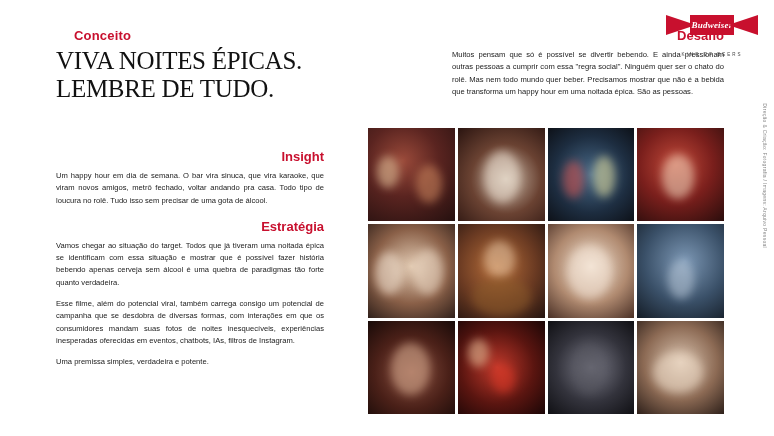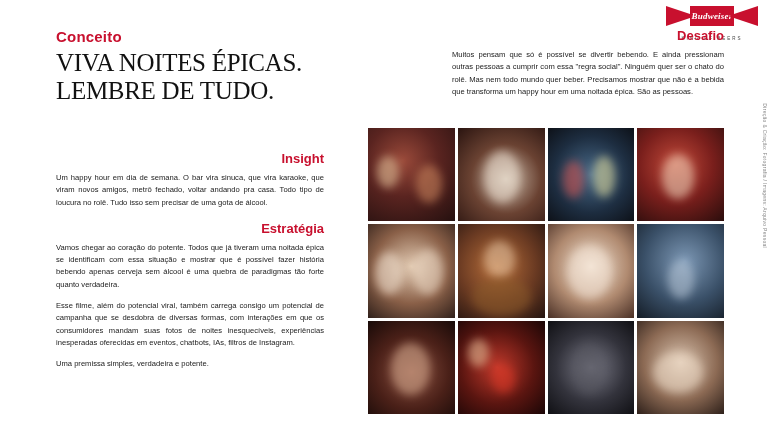--- a/index.html
+++ b/index.html
@@ -26,21 +26,21 @@
     position: absolute;
     top: 6px;
     right: 14px;
     width: 96px;
     text-align: center;
   }
   .logo-bowtie {
     position: relative;
     width: 92px;
     height: 28px;
-    margin: 0 auto;
+    margin: 9px auto;
   }
   .logo-bowtie:before,
   .logo-bowtie:after {
     content: "";
     position: absolute;
     top: 0;
     width: 0;
     height: 0;
     border-top: 10px solid transparent;
     border-bottom: 10px solid transparent;
@@ -81,24 +81,24 @@
 
   
   .left-col {
     position: absolute;
     left: 56px;
     top: 28px;
     width: 268px;
   }
   .kicker {
     color: #c8102e;
-    font-size: 15px;
+    font-size: 13px;
     font-weight: bold;
     letter-spacing: 0.2px;
-    margin: 0 0 4px 0;
+    margin: 0 0 4px 18px;
     font-family: "Liberation Sans", sans-serif;
   }
   .headline {
     font-family: "Liberation Serif", serif;
     font-weight: normal;
     font-size: 25px;
     line-height: 1.12;
     letter-spacing: -0.3px;
     color: #111111;
     margin: 0 0 16px 0;
@@ -202,21 +202,21 @@
       <span>LEMBRE DE TUDO.</span>
     </h1>
 
     <div class="block-insight">
       <h2 class="section-title">Insight</h2>
       <p class="body-text">Um happy hour em dia de semana. O bar vira sinuca, que vira karaoke, que viram novos amigos, metrô fechado, voltar andando pra casa. Todo tipo de loucura no rolê. Tudo isso sem precisar de uma gota de álcool.</p>
     </div>
 
     <div class="block-estrategia">
       <h2 class="section-title">Estratégia</h2>
-      <p class="body-text">Vamos chegar ao coração do potente. Todos que já tiveram uma noitada épica se identificam com essa situação e mostrar que é possível fazer história bebendo apenas cerveja sem álcool é uma quebra de paradigmas tão forte quanto verdadeira.</p>
+      <p class="body-text">Vamos chegar ao situação do target. Todos que já tiveram uma noitada épica se identificam com essa situação e mostrar que é possível fazer história bebendo apenas cerveja sem álcool é uma quebra de paradigmas tão forte quanto verdadeira.</p>
       <p class="body-text">Esse filme, além do potencial viral, também carrega consigo um potencial de campanha que se desdobra de diversas formas, com interações em que os consumidores mandam suas fotos de noites inesquecíveis, experiências inesperadas oferecidas em eventos, chatbots, IAs, filtros de Instagram.</p>
       <p class="body-text">Uma premissa simples, verdadeira e potente.</p>
     </div>
   </div>
 
   <div class="right-col">
     <h2 class="section-title">Desafio</h2>
     <p class="body-text">Muitos pensam que só é possível se divertir bebendo. E ainda pressionam outras pessoas a cumprir com essa "regra social". Ninguém quer ser o chato do rolê. Mas nem todo mundo quer beber. Precisamos mostrar que não é a bebida que transforma um happy hour em uma noitada épica. São as pessoas.</p>
   </div>
 

